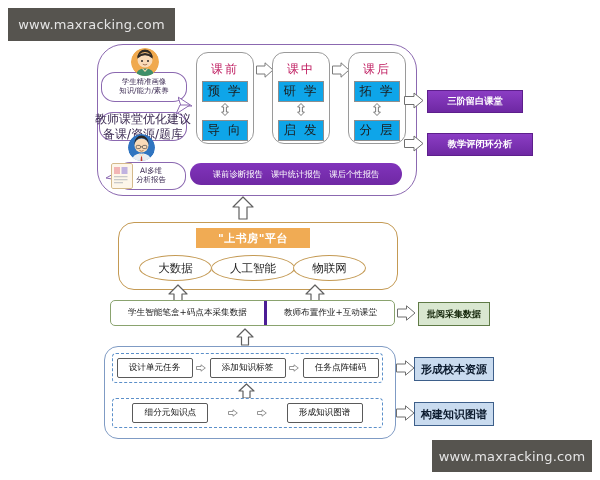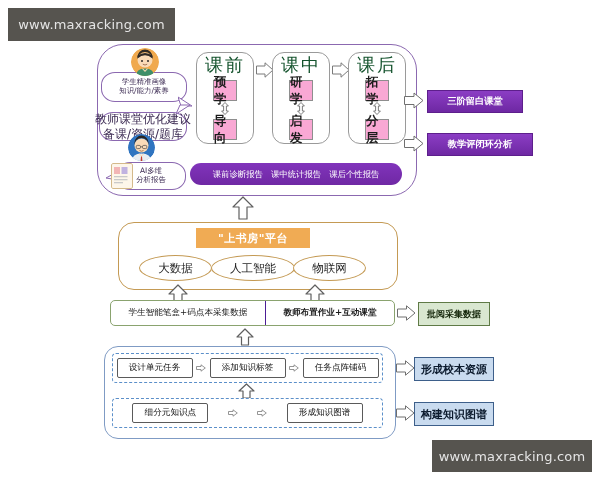--- a/index.html
+++ b/index.html
@@ -91,40 +91,39 @@
     border: 1.2px solid #9a9a9a;
     border-radius: 12px;
     background: #ffffff;
     box-sizing: border-box;
     display: flex;
     flex-direction: column;
     align-items: center;
     z-index: 4;
   }
   .stage-title {
-    font-size: 18px;
-    color: #14532d;
-    margin-top: 0;
+    font-size: 12px;
+    color: #be185d;
+    margin-top: 8px;
     letter-spacing: 2px;
     font-weight: 500;
   }
   .stage-box {
     border: 1.1px solid #8e8e8e;
     box-sizing: border-box;
-    width: 24px;
+    width: 46px;
     height: 21px;
     display: flex;
     align-items: center;
     justify-content: center;
     font-size: 12.5px;
     color: #1c1c1c;
     letter-spacing: 2px;
-    background: #f9a8d4;
+    background: #0ea5e9;
     margin-top: 3px;
-    font-weight: bold;
   }
   .dbl-arrow {
     width: 10px; height: 13px;
     margin: 1px 0;
   }
 
   
   .r-arrow { position: absolute; z-index: 4; }
 
   
@@ -222,21 +221,21 @@
   .collect-cell {
     flex: 1 1 auto;
     display: flex;
     align-items: center;
     justify-content: center;
     font-size: 8.6px;
     color: #1b1b1b;
     white-space: nowrap;
     box-sizing: border-box;
   }
-  .collect-cell + .collect-cell { border-left: 1px solid #4c1d95; font-weight: bold; }
+  .collect-cell + .collect-cell { border-left: 3px solid #4c1d95; }
 
   .res-green {
     position: absolute;
     left: 418px; top: 302px;
     width: 70px; height: 22px;
     background: #d9e7d0;
     border: 1.3px solid #5f7a46;
     display: flex;
     align-items: center;
     justify-content: center;

